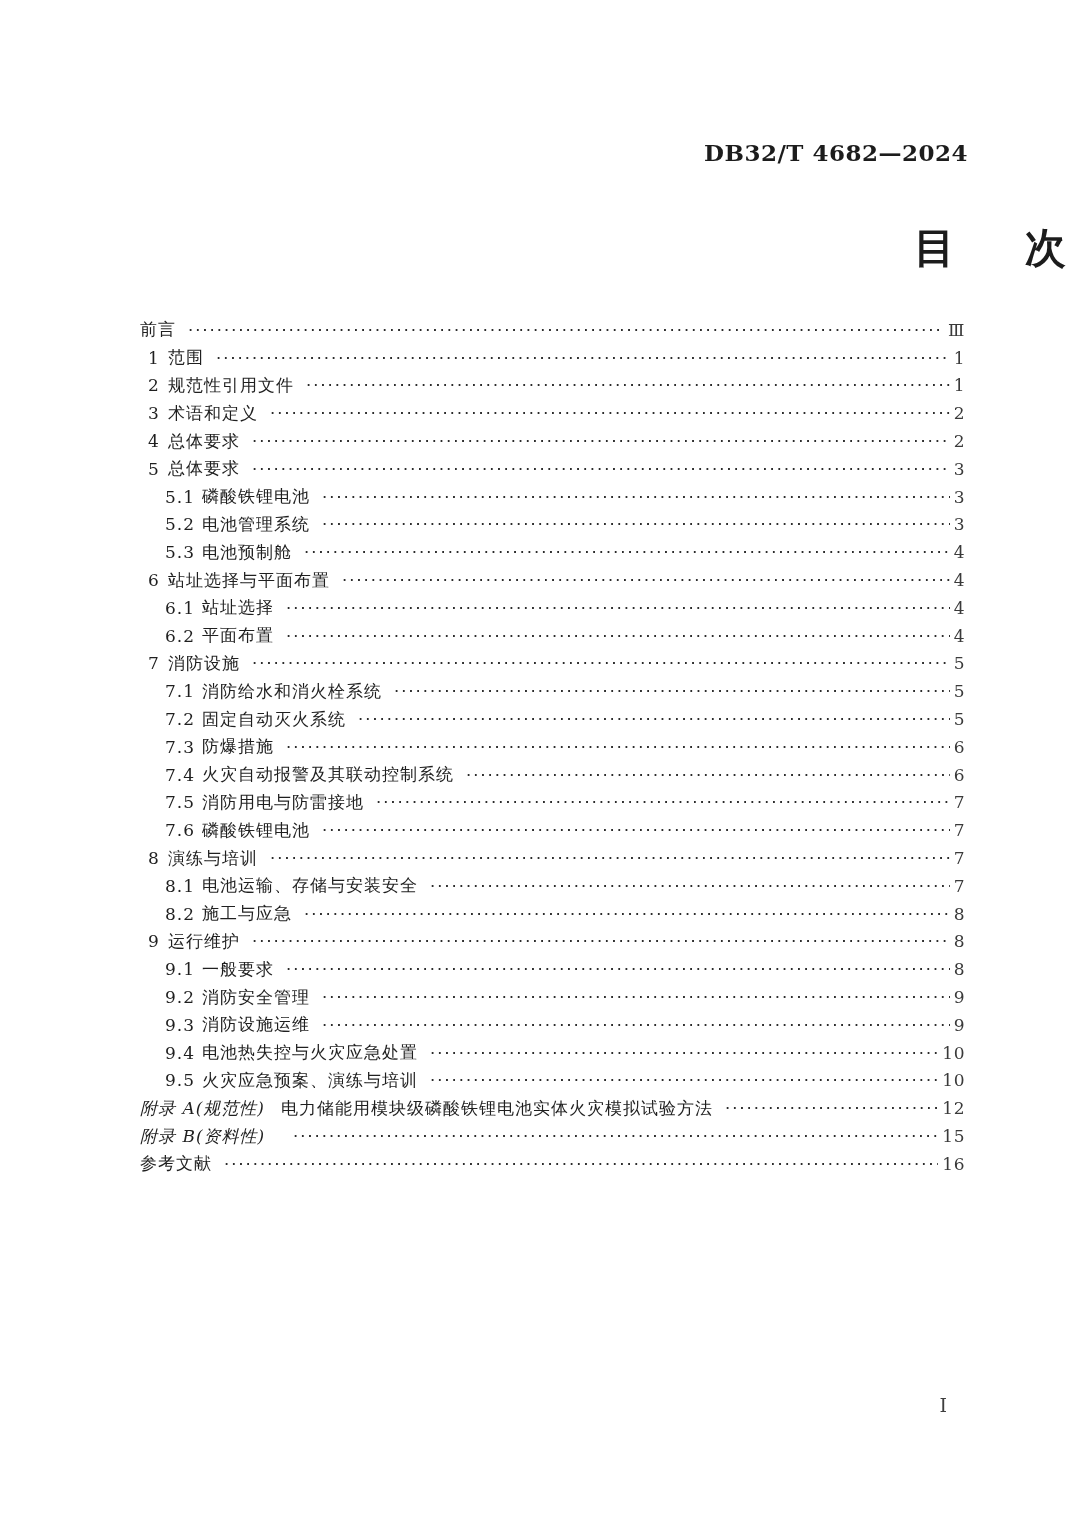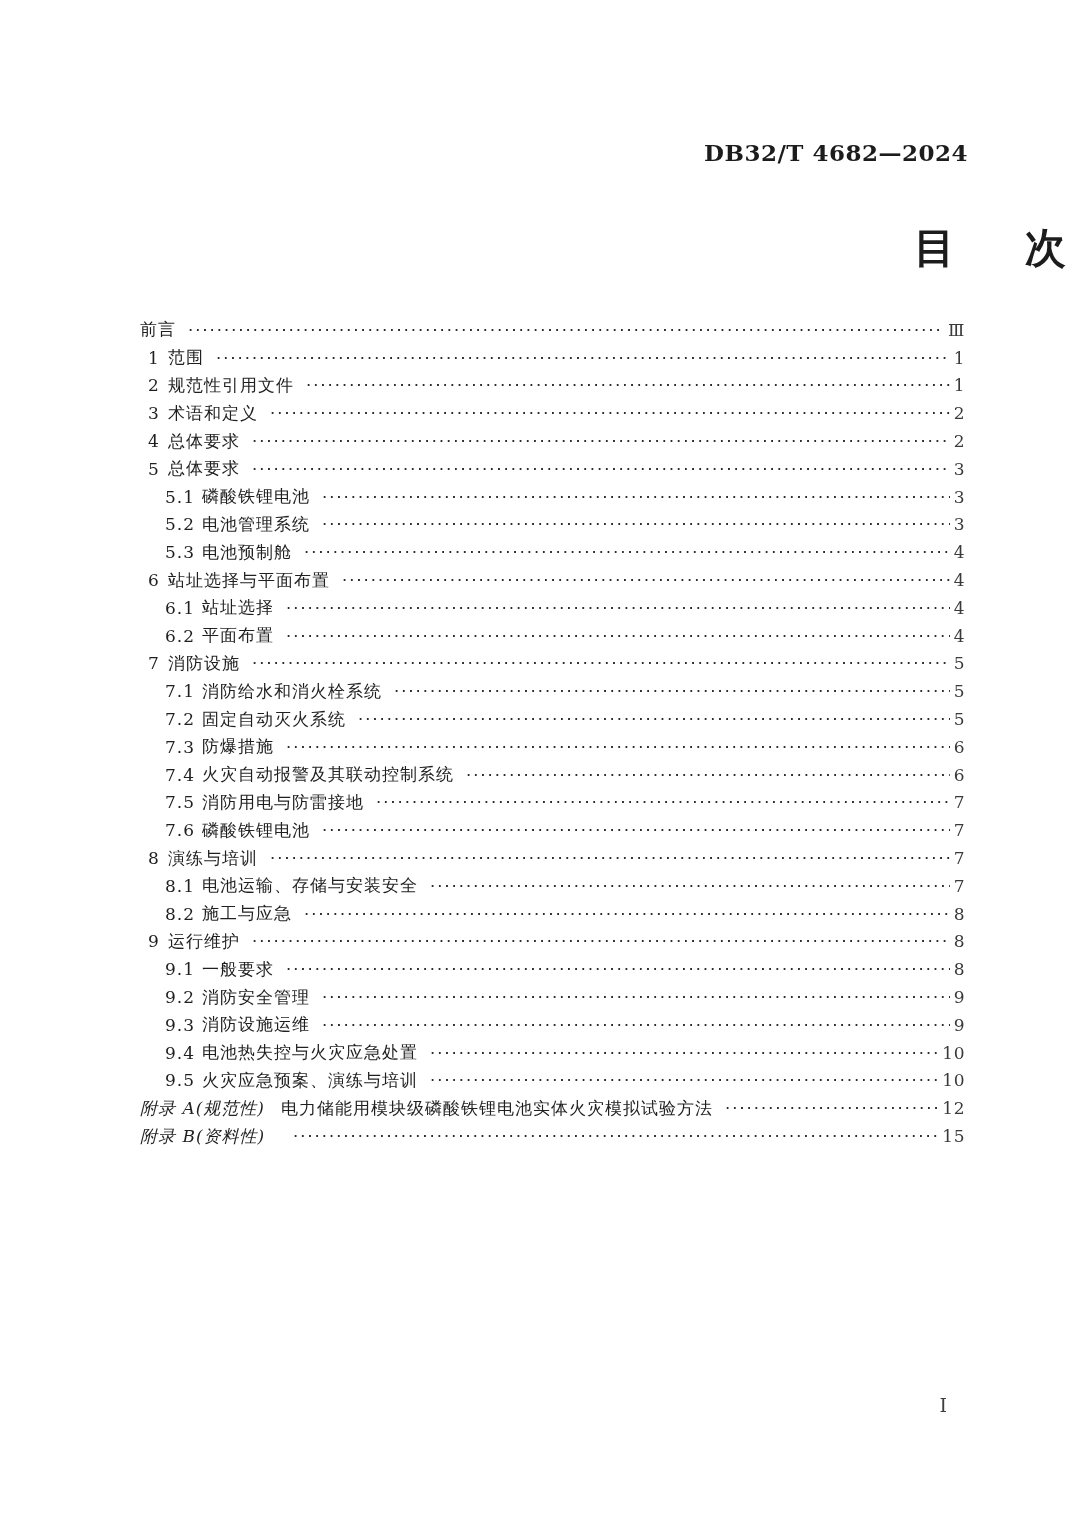--- a/index.html
+++ b/index.html
@@ -281,16 +281,21 @@
         <span class="prefix">附录 A(规范性)</span>
         <span class="label">电力储能用模块级磷酸铁锂电池实体火灾模拟试验方法</span>
         <span class="dots"></span>
         <span class="pg">12</span>
       </div>
       <div class="toc-row lvl0">
         <span class="prefix">附录 B(资料性)</span>
         <span class="dots"></span>
         <span class="pg">15</span>
       </div>
+      <div class="toc-row lvl0">
+        <span class="label">参考文献</span>
+        <span class="dots"></span>
+        <span class="pg">16</span>
+      </div>
     </nav>
 
   <div class="folio">Ⅰ</div>
 </div>
 
 </body></html>

